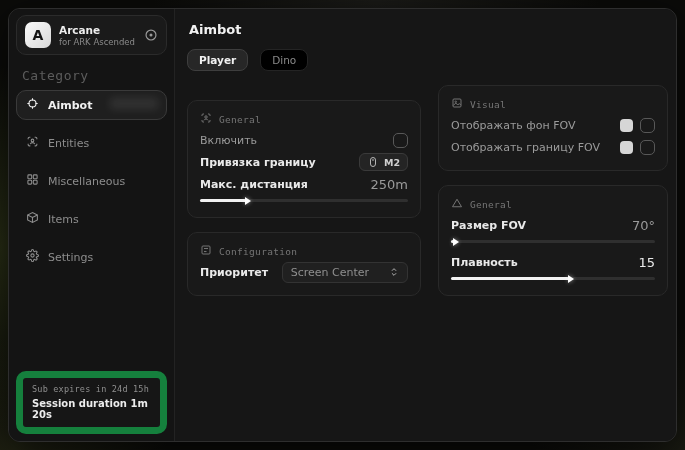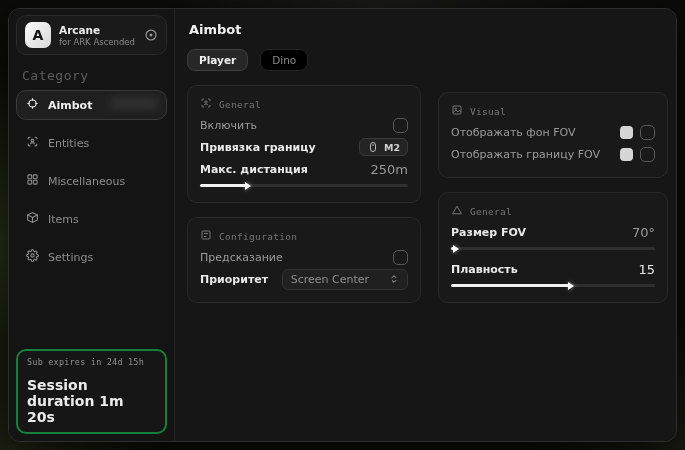--- a/index.html
+++ b/index.html
@@ -64,28 +64,28 @@
     background:#1f1f1f; border-color:#3a3a3a; color:#f0f0f0; font-weight:600;
   }
   .nav-item svg { width:13px; height:13px; flex:0 0 13px; }
   .nav-blur {
     position:absolute; right:8px; top:7px;
     width:48px; height:11px; border-radius:3px;
     background:rgba(255,255,255,.09); filter:blur(4px);
   }
   .session-card {
     margin-top:auto;
-    border:2px solid #15803d; border-radius:10px;
+    border:7px solid #15803d; border-radius:10px;
     padding:6px 9px 7px; background:#161616;
   }
   .session-line1 {
     font-family:"DejaVu Sans Mono","Liberation Mono",monospace;
     font-size:8.5px; color:#8f8f8f; letter-spacing:.2px;
   }
-  .session-line2 { font-size:14px; font-weight:bold; color:#ececec; margin-top:10px; }
+  .session-line2 { font-size:10px; font-weight:bold; color:#ececec; margin-top:4px; }
   
   .main { flex:1; padding:13px 17px 14px 12px; background:#161616; }
   .page-title { font-size:13px; font-weight:bold; color:#f2f2f2; margin-left:2px; }
   .tabs { display:flex; gap:12px; margin:12px 0 14px; }
   .tab {
     padding:4px 11px; border-radius:8px; font-size:10.5px; cursor:pointer;
     background:#000000; border:1px solid #242424; color:#8a8a8a;
   }
   .tab.active { background:#272727; border-color:#3e3e3e; color:#f0f0f0; font-weight:600; }
   .columns { display:flex; gap:17px; align-items:flex-end; }
@@ -279,24 +279,20 @@
               <svg viewBox="0 0 24 24" fill="none" stroke="currentColor" stroke-width="2">
                   <rect x="4" y="4" width="16" height="16" rx="2"></rect>
                   <path d="M8 9h8M8 15h5"></path>
                   <circle cx="14" cy="9" r="1.4" fill="currentColor" stroke="none"></circle>
                   <circle cx="10" cy="15" r="1.4" fill="currentColor" stroke="none"></circle>
                 </svg>
             </span>
             <span>Configuration</span>
           </div>
           <div class="row">
-            <span>Предсказание</span>
-            <span class="checkbox"></span>
-          </div>
-          <div class="row">
             <span class="label-strong">Приоритет</span>
             <span class="dropdown">
               <span>Screen Center</span>
               <svg viewBox="0 0 24 24" fill="none" stroke="currentColor" stroke-width="2.4">
                   <path d="M7 9l5-5 5 5M7 15l5 5 5-5"></path>
                 </svg>
             </span>
           </div>
         </div>
       </div>

